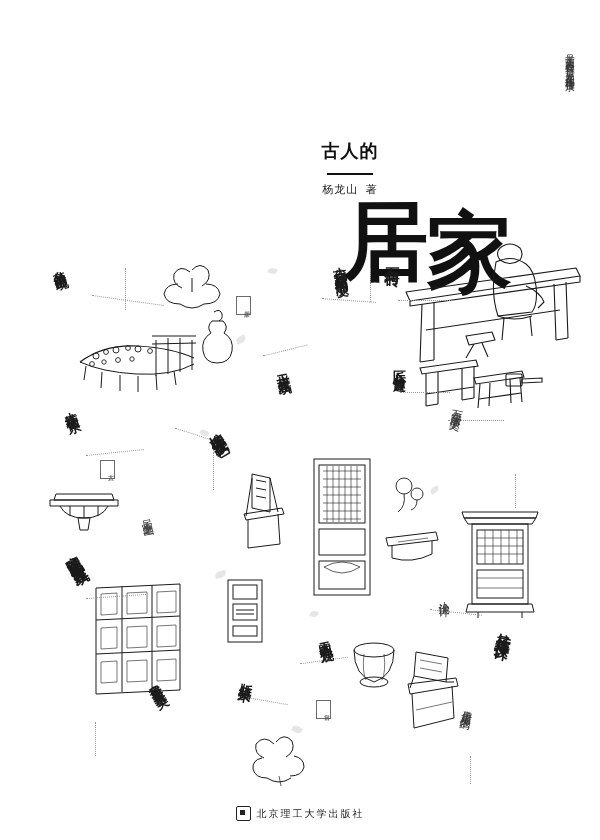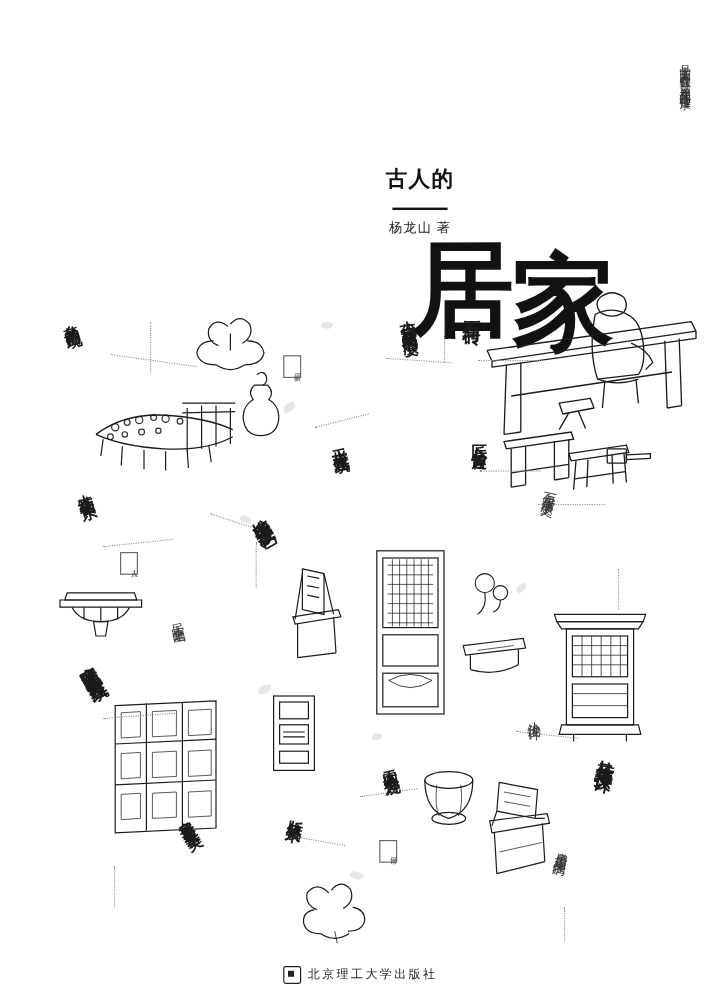--- a/index.html
+++ b/index.html
@@ -42,37 +42,38 @@
     display: block;
   }
   .subtitle-block {
     position: absolute;
     right: 215px;
     top: 140px;
     width: 70px;
     text-align: center;
   }
   .subtitle {
-    font-family: Liberation Mono, monospace;
+    font-family: Liberation Serif, serif;
     font-weight: bold;
     font-size: 18px;
     line-height: 1.25;
     color: #111111;
     letter-spacing: 1px;
   }
   .rule {
     width: 46px;
     height: 2px;
     background: #111;
     margin: 10px auto 7px auto;
   }
   .author {
     font-size: 11px;
     letter-spacing: 1px;
     color: #222;
+    font-family: Liberation Mono, monospace;
   }
   .tagline {
     position: absolute;
     right: 22px;
     top: 46px;
     height: 150px;
     writing-mode: vertical-rl;
     font-size: 9.5px;
     line-height: 1.8;
     letter-spacing: 1.5px;
@@ -128,21 +129,21 @@
   .publisher {
     position: absolute;
     left: 0;
     right: 0;
     bottom: 17px;
     text-align: center;
     font-size: 10px;
     letter-spacing: 2px;
     color: #222;
   }
-  .pub-inner { display: inline-flex; gap: 6px; }
+  .pub-inner { display: inline-flex; align-items: center; gap: 6px; }
   .pub-logo {
     width: 13px; height: 13px;
     border: 1.2px solid #222;
     border-radius: 2px;
     display: inline-block;
     position: relative;
   }
   .pub-logo:after{
     content:"";
     position:absolute; left:3px; top:3px; width:5px; height:5px;

